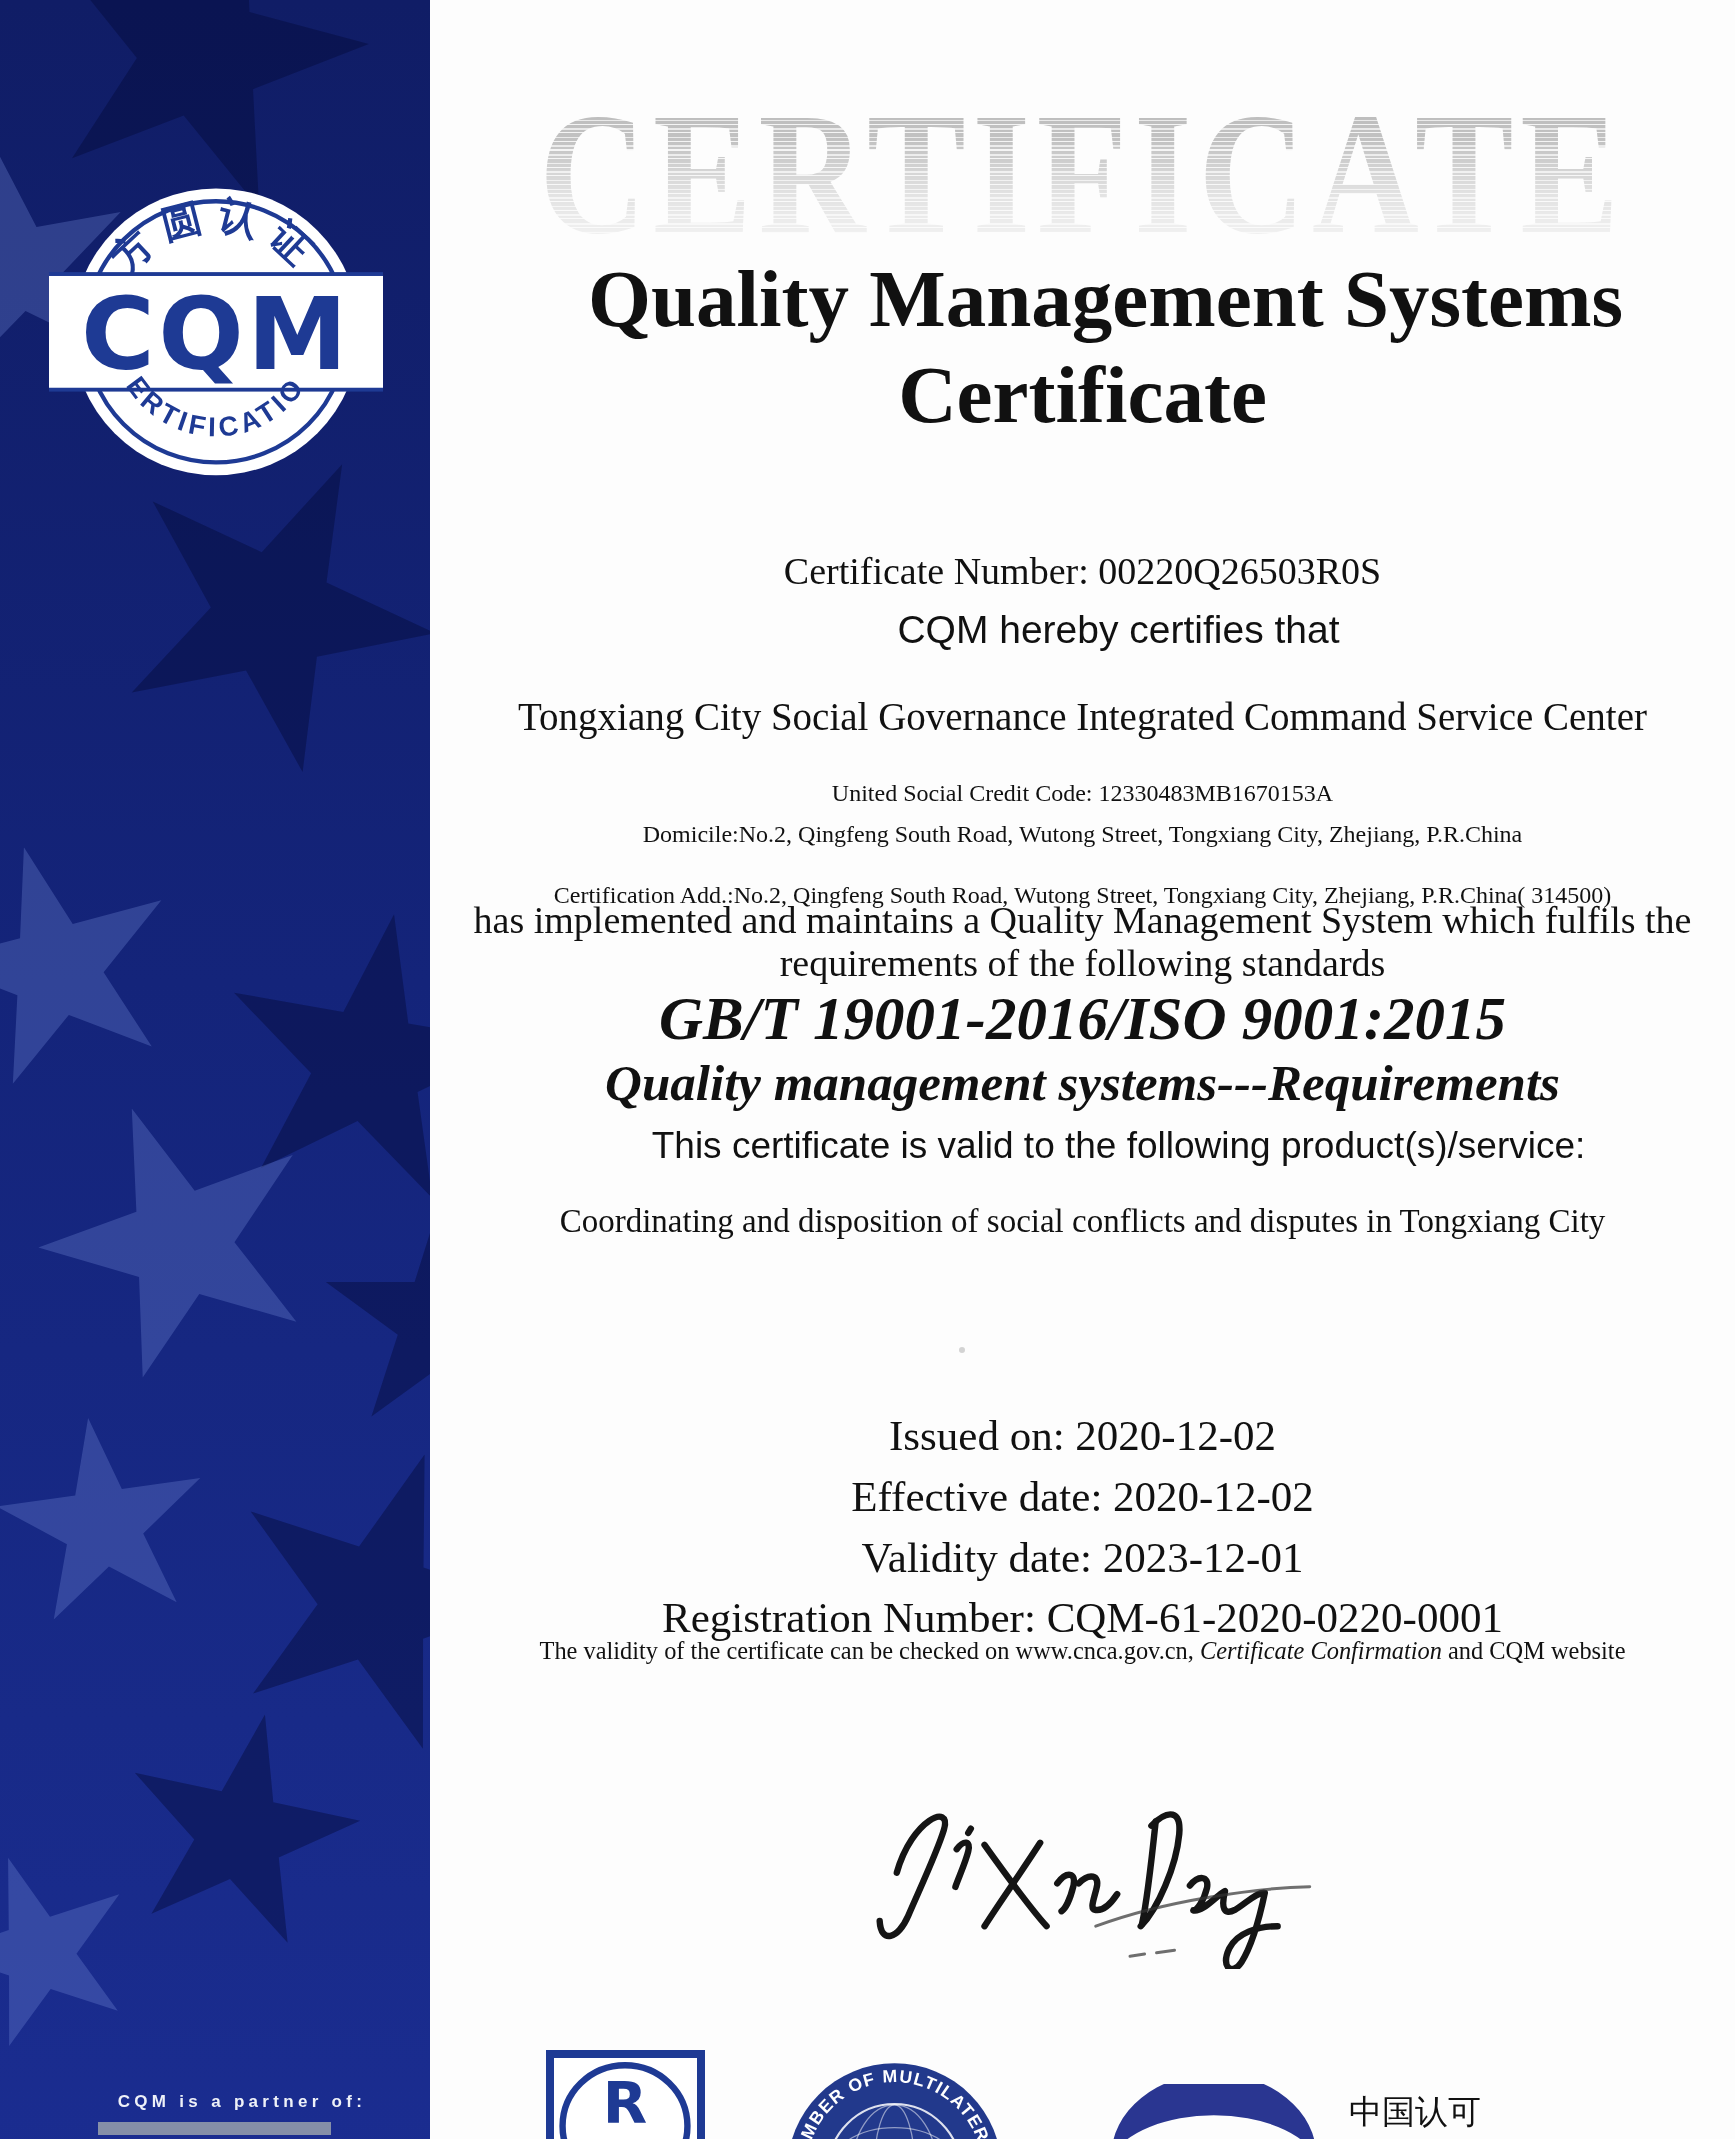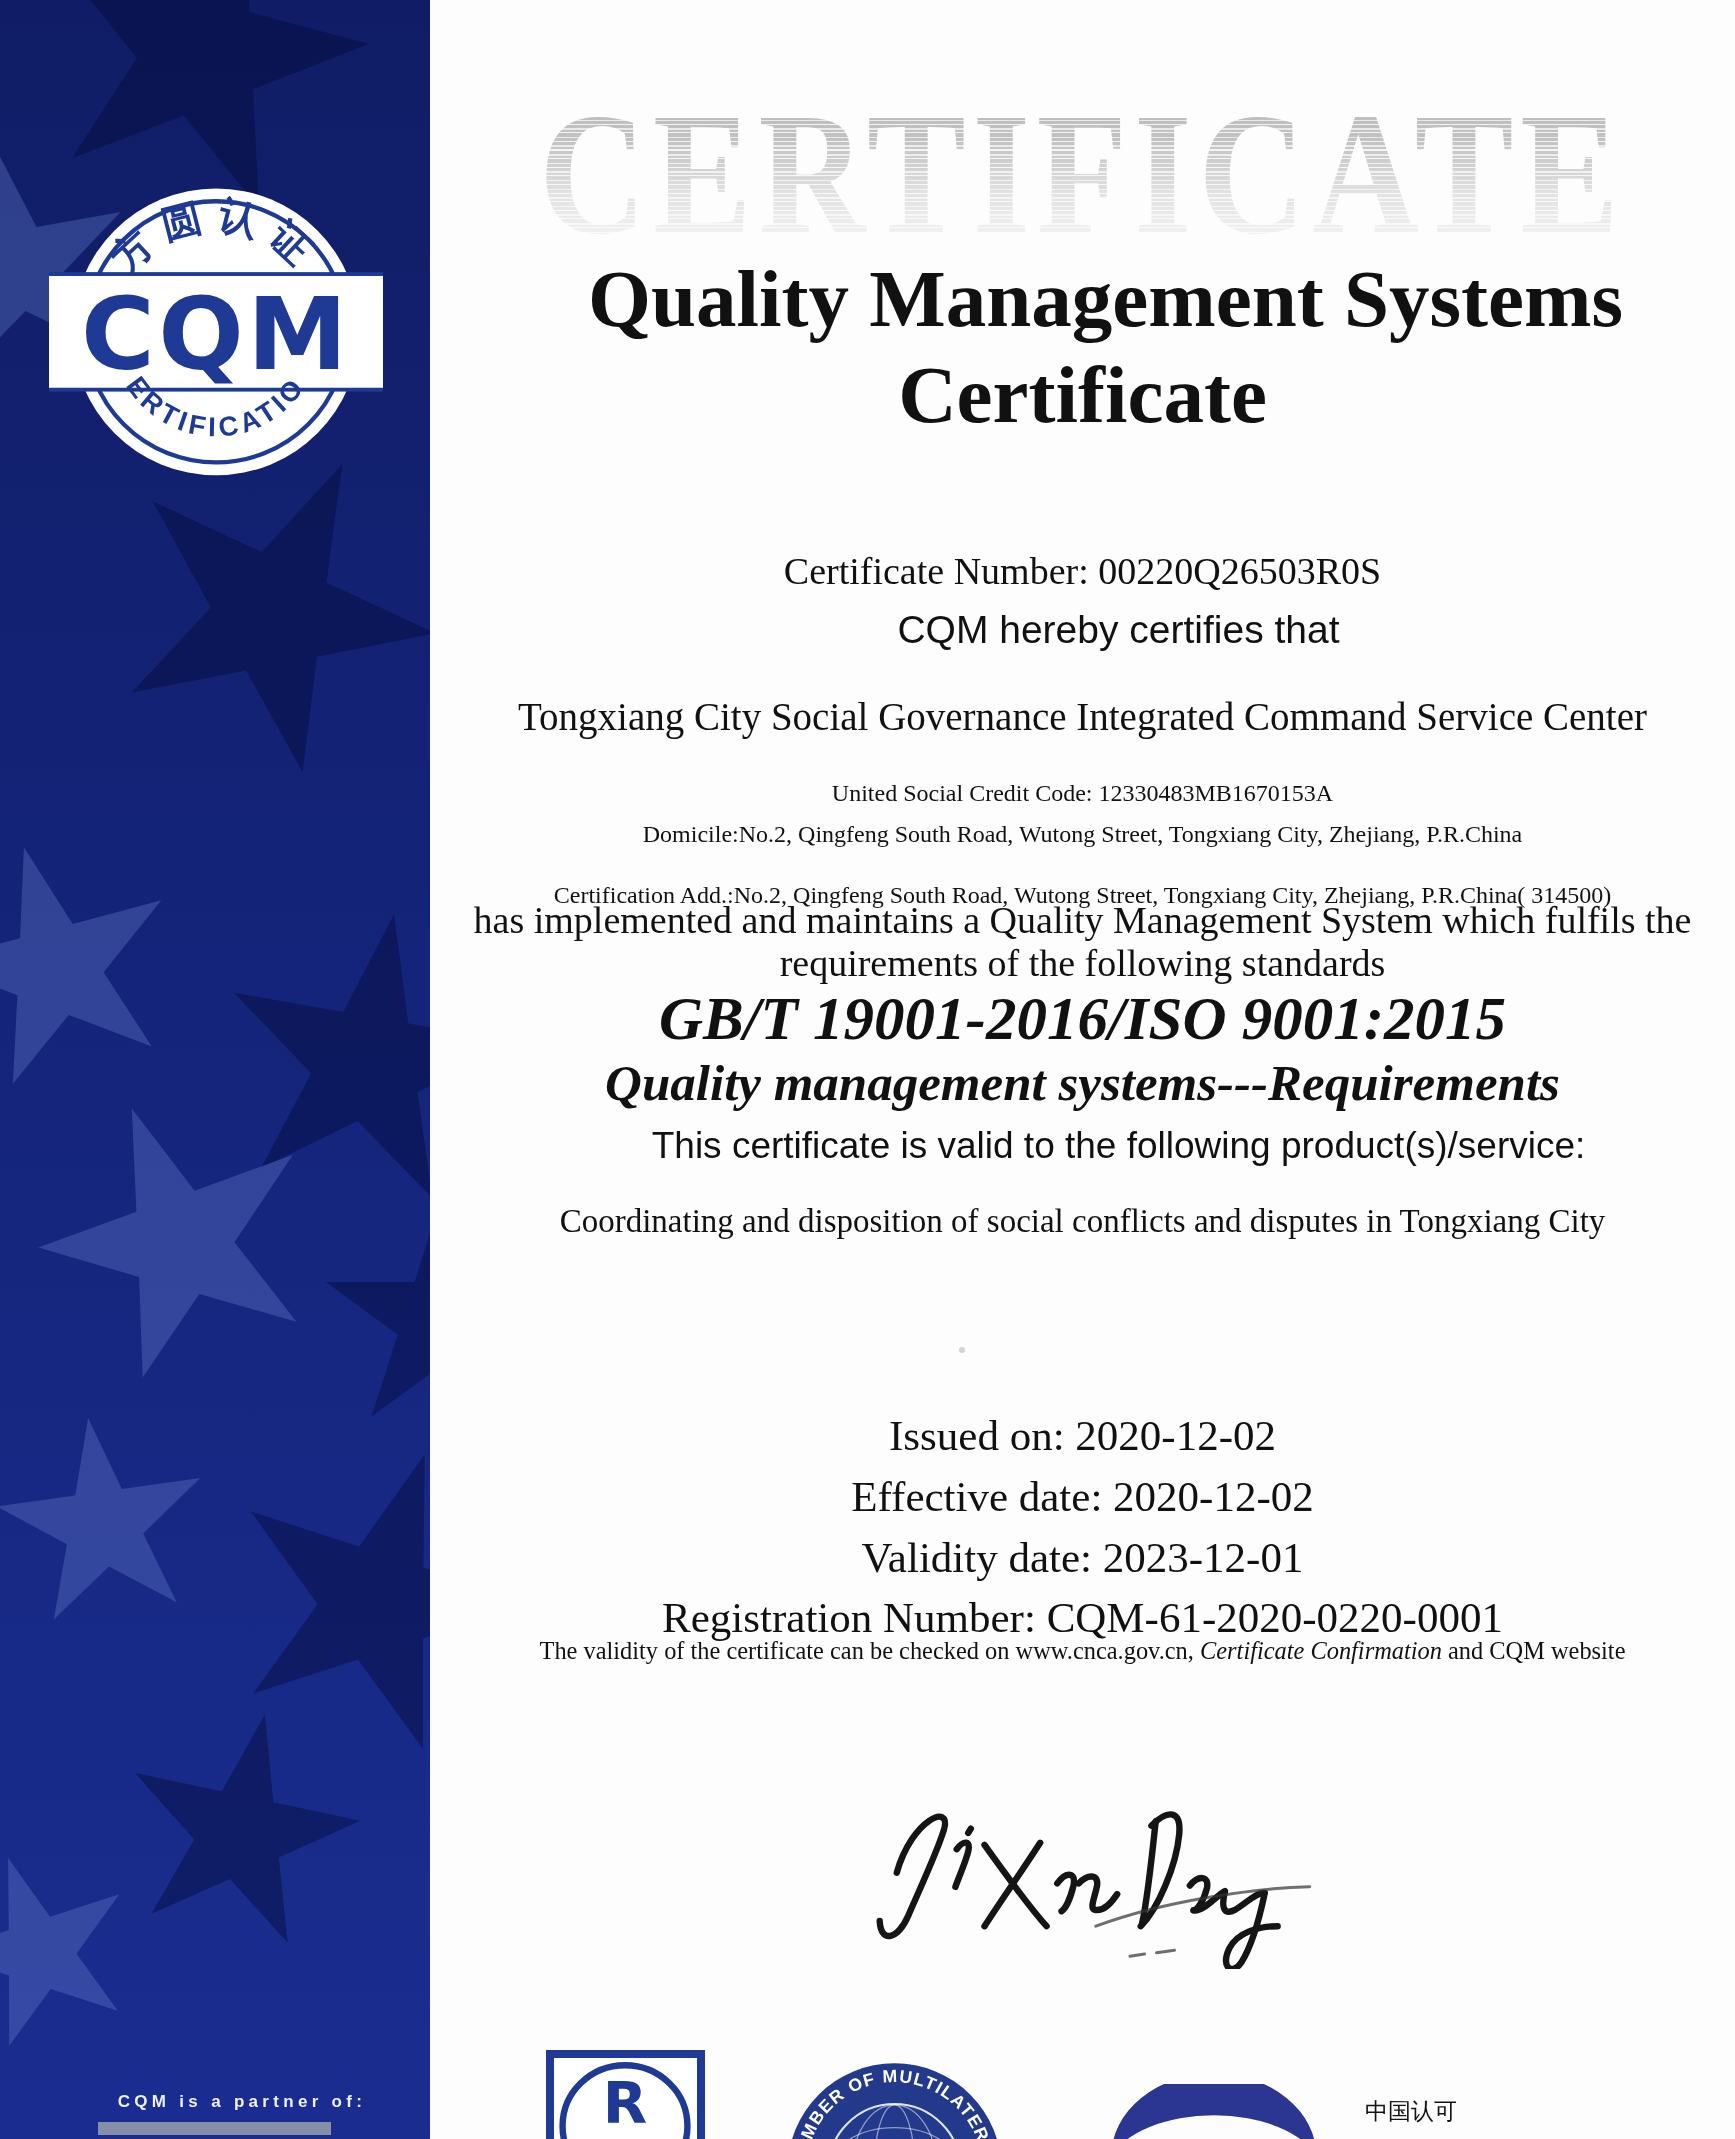--- a/index.html
+++ b/index.html
@@ -33,21 +33,21 @@
   .serif-lg{font-size:43px;}
   .serif-md{font-size:38px;}
   .serif-sm{font-size:24px;}
   .sans{font-family:Liberation Sans, sans-serif;margin-left:36px;}
   .bold{font-weight:bold;font-style:italic;}
   .italic{font-style:italic;}
   
   #gbt-box{left:546px;top:2050px;width:159px;height:153px;border:8.6px solid #1e3a94;background:#fff;box-sizing:border-box;}
   
   #accr{left:1349px;top:2089px;width:385px;font-family:"Liberation Sans",sans-serif;}
-  #accr .zh{font-size:23px;line-height:45px;margin-left:16px;}
+  #accr .zh{font-size:33px;line-height:45px;}
   .speck{border-radius:50%;background:#aaa;opacity:.5;}
 </style>
 </head>
 <body>
 
 <div id="page">
 
   <div id="sidebar" class="abs">
     <div class="star dark" style="left:34px;top:-116px;width:334px;height:334px;transform:rotate(15deg);"></div>
     <div class="star light" style="left:-98px;top:150px;width:231px;height:231px;transform:rotate(-10deg);"></div>

